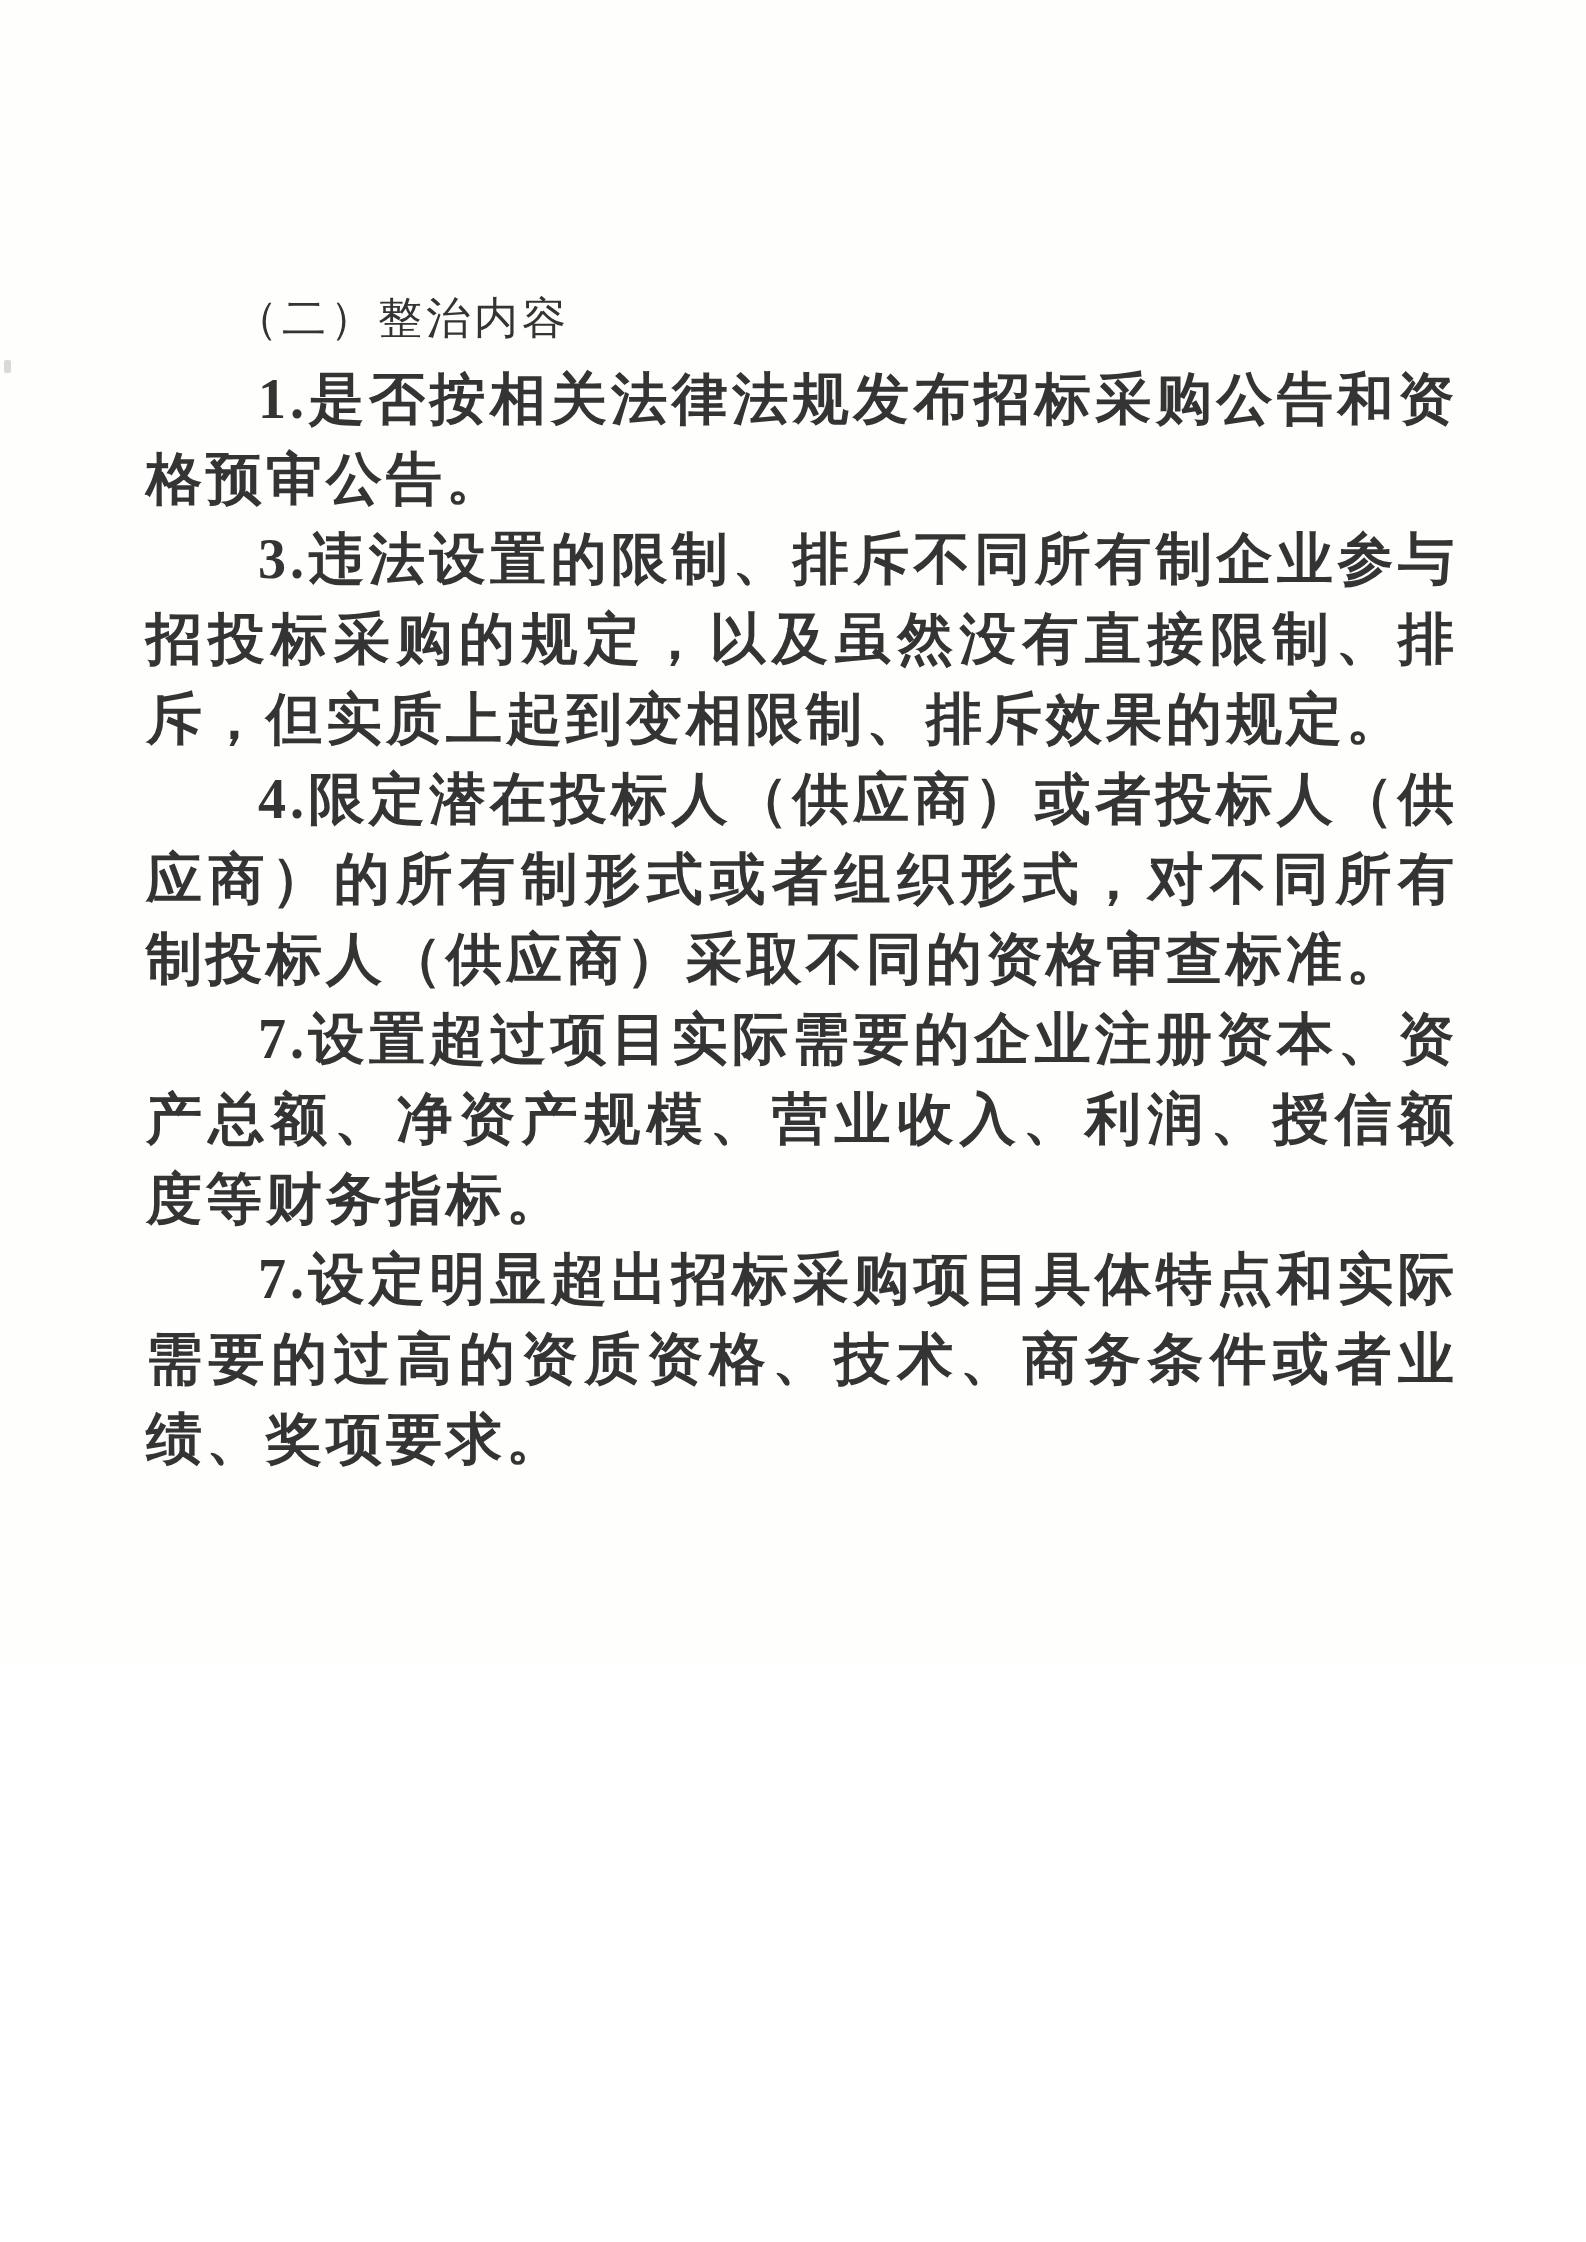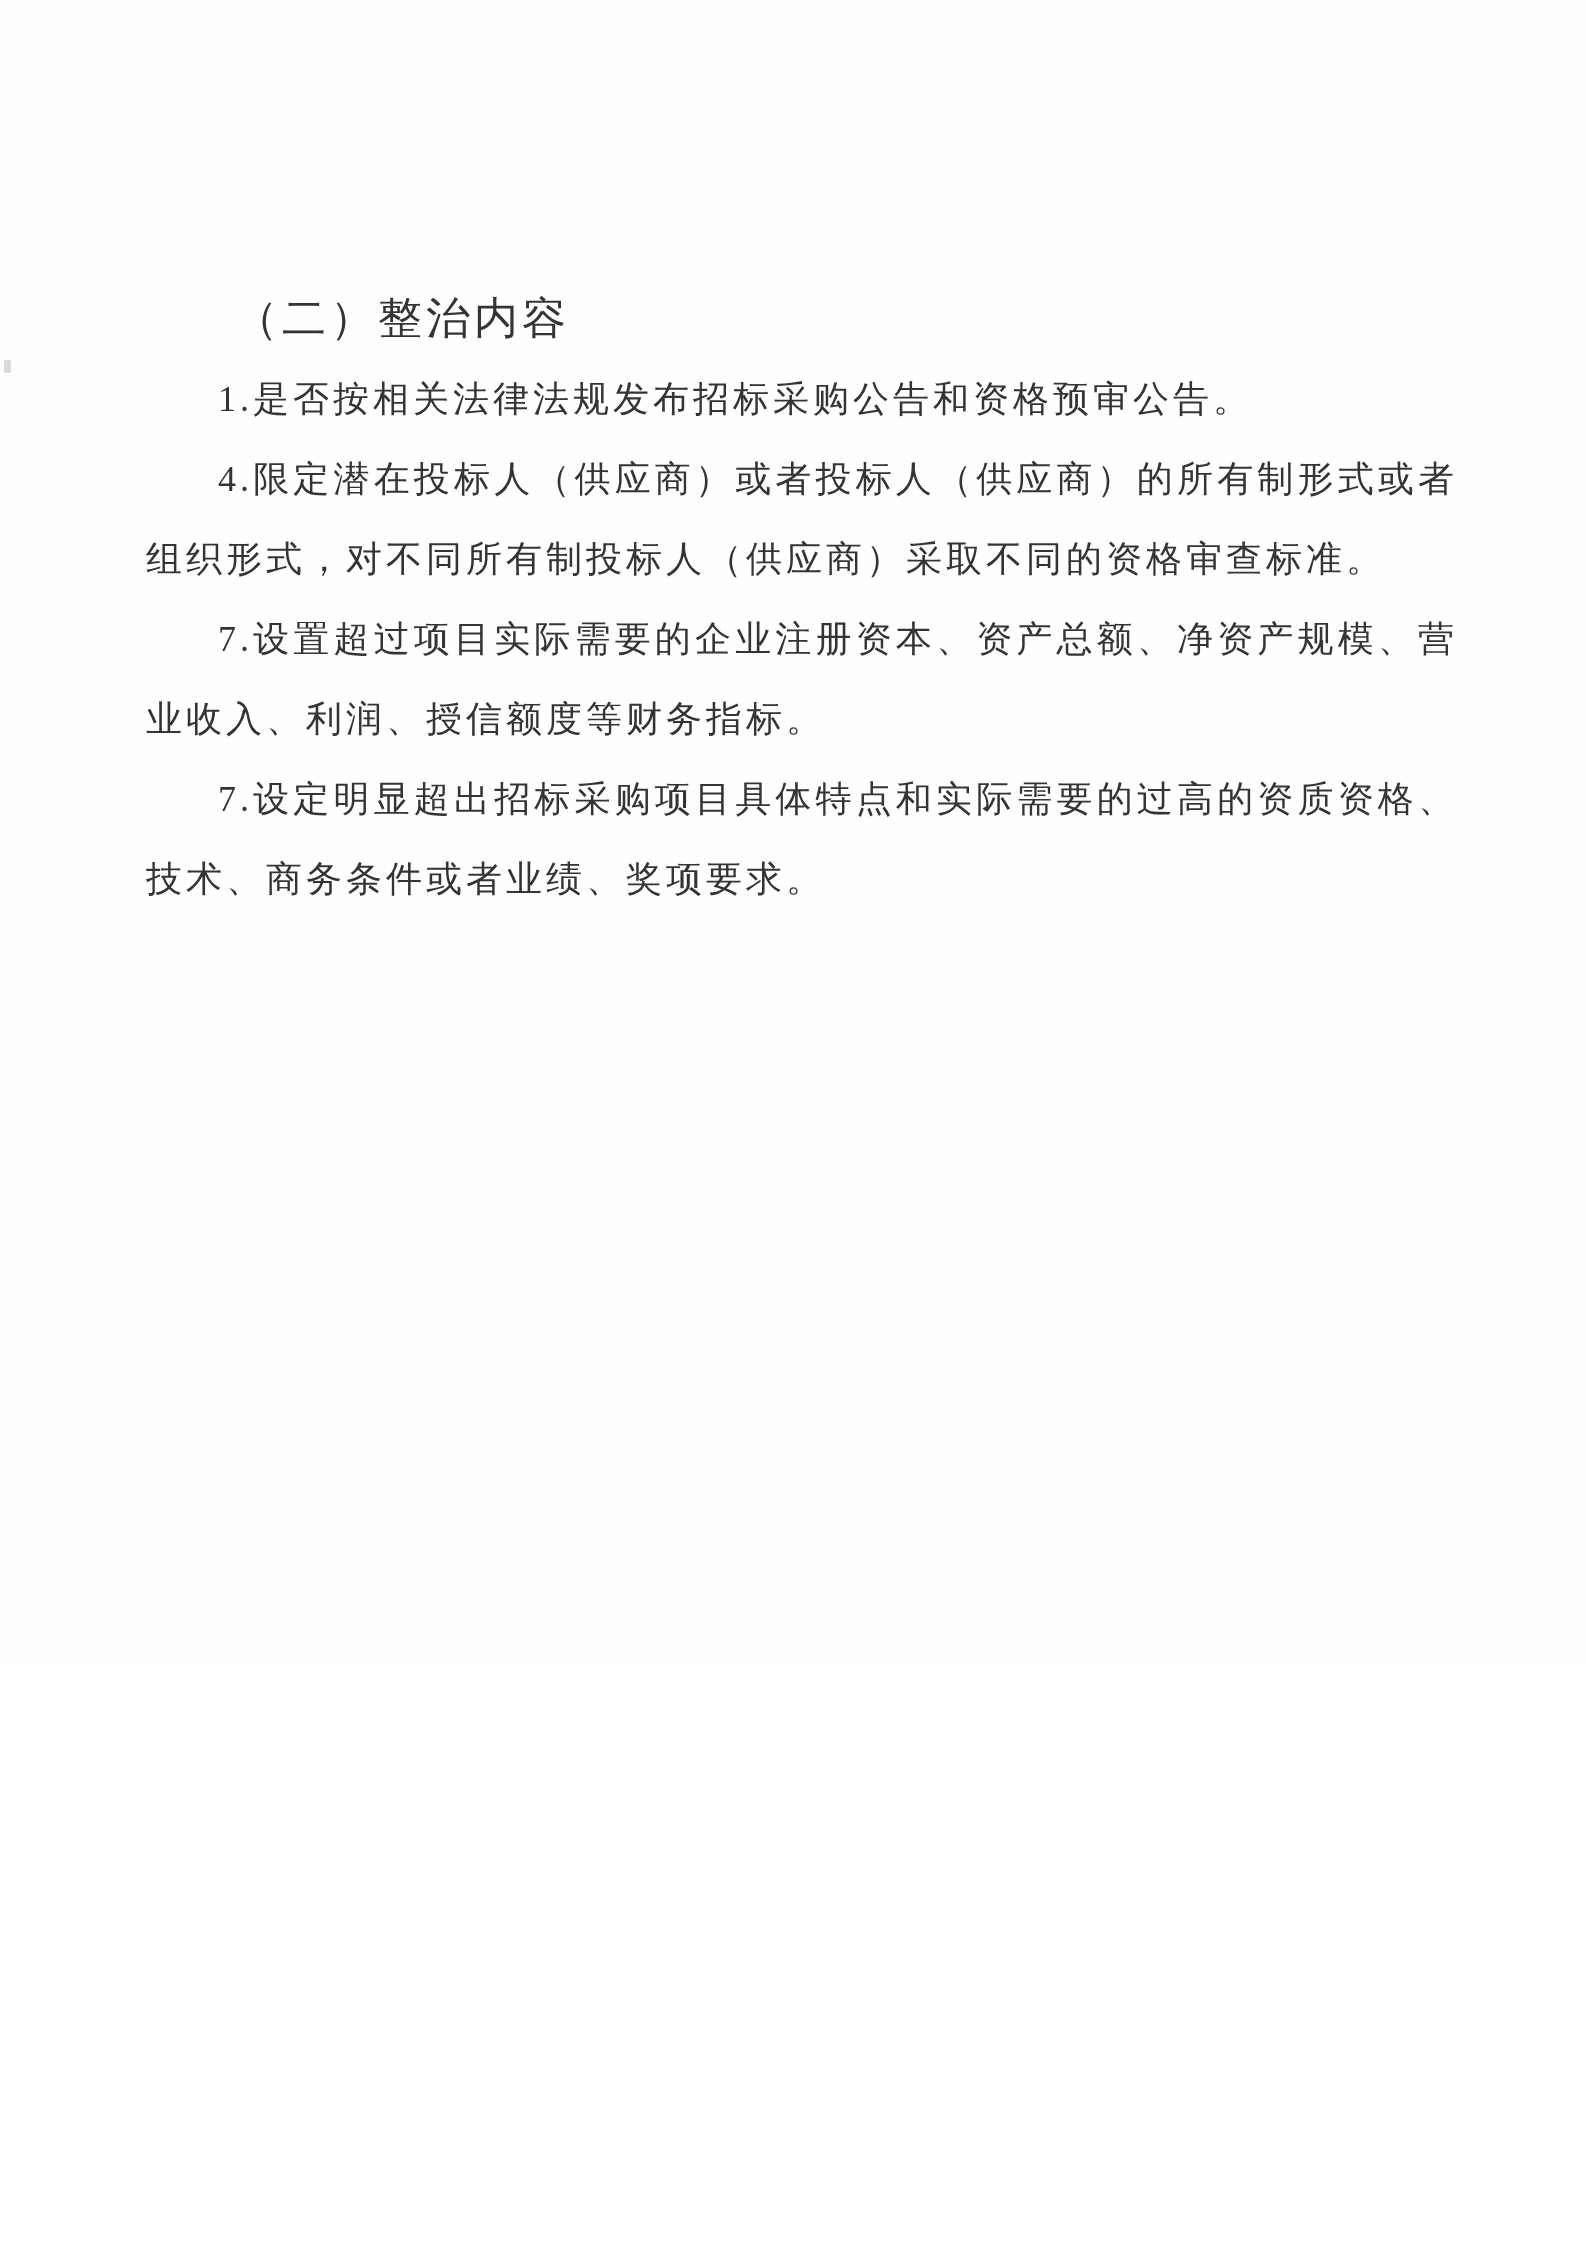--- a/index.html
+++ b/index.html
@@ -27,26 +27,27 @@
     font-size: 44px;
     line-height: 80px;
     text-indent: 2em;
     letter-spacing: 4px;
     white-space: nowrap;
     font-weight: normal;
     margin: 0;
   }
   .para {
     margin: 0;
-    font-size: 36px;
+    font-size: 56px;
     line-height: 80px;
     text-indent: 2em;
     letter-spacing: 4px;
     text-align: justify;
     text-justify: inter-ideograph;
+    font-weight: bold;
   }
   .page-number {
     position: absolute;
     top: 1968px;
     right: 262px;
     font-size: 42px;
     letter-spacing: 6px;
     color: #3a3a3a;
     white-space: nowrap;
   }
@@ -64,19 +65,20 @@
 </head>
 <body>
 
 <div class="page">
   <div class="scan-speck"></div>
 
   <div class="content">
     <h2 class="section-heading">（二）整治内容</h2>
 
     <p class="para">1.是否按相关法律法规发布招标采购公告和资格预审公告。</p>
+    <p class="para">3.违法设置的限制、排斥不同所有制企业参与招投标采购的规定，以及虽然没有直接限制、排斥，但实质上起到变相限制、排斥效果的规定。</p>
     <p class="para">4.限定潜在投标人（供应商）或者投标人（供应商）的所有制形式或者组织形式，对不同所有制投标人（供应商）采取不同的资格审查标准。</p>
     <p class="para">7.设置超过项目实际需要的企业注册资本、资产总额、净资产规模、营业收入、利润、授信额度等财务指标。</p>
     <p class="para">7.设定明显超出招标采购项目具体特点和实际需要的过高的资质资格、技术、商务条件或者业绩、奖项要求。</p>
   </div>
 
   <div class="page-number">— 3 —</div>
 </div>
 
 </body></html>

